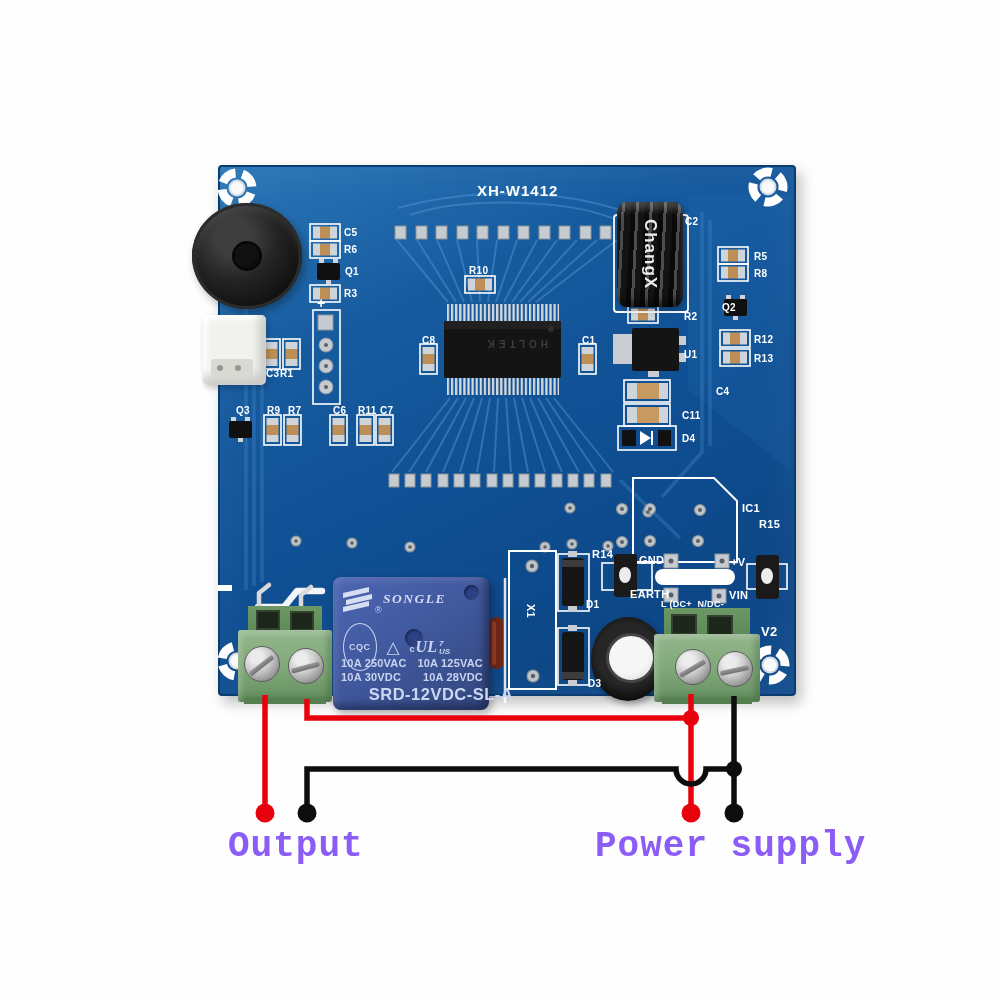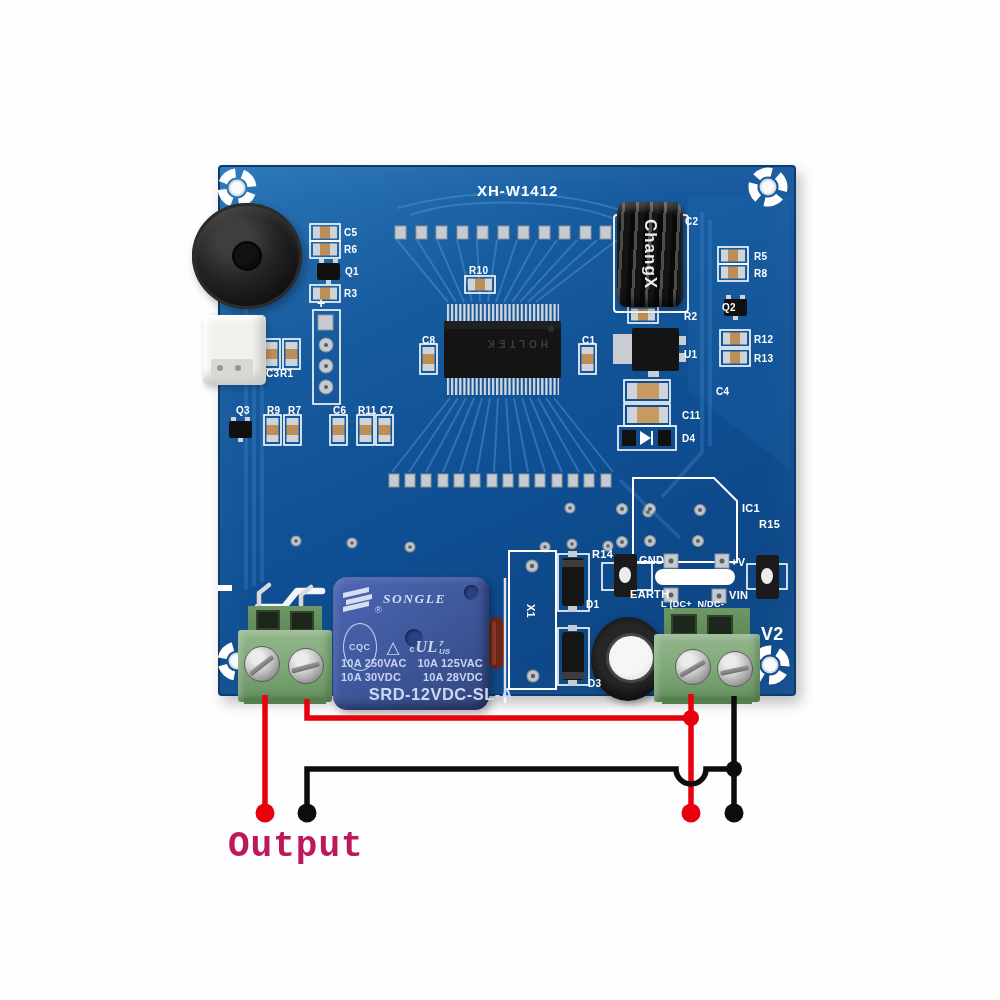--- a/index.html
+++ b/index.html
@@ -35,21 +35,21 @@
   #capbig span{position:absolute;left:-17px;top:42px;width:100px;text-align:center;
        transform:rotate(90deg);font:bold 17px "Liberation Sans",sans-serif;color:#ededed;letter-spacing:1px;}
   #cappow{left:591px;top:617px;width:74px;height:84px;border-radius:50%;
        background:radial-gradient(circle at 50% 45%,#262626 0 52%,#0c0c0c 78%,#000 100%);
        box-shadow:2px 3px 6px rgba(0,0,0,.35);}
   #cappow .top{position:absolute;left:15px;top:16px;width:44px;height:44px;border-radius:50%;
        background:radial-gradient(circle at 42% 38%,#f6f6f6 0 55%,#d7d7d7 100%);border:3px solid #454545;}
   #chipmark{position:absolute;left:468px;top:338px;width:80px;z-index:3;transform:rotate(180deg);
        color:#414141;font:bold 10px "Liberation Sans",sans-serif;letter-spacing:4px;opacity:.9;}
   
-  #relay{left:333px;top:577px;width:156px;height:133px;border-radius:14px;z-index:3;
+  #relay{left:333px;top:577px;width:156px;height:133px;border-radius:8px;z-index:3;
        background:linear-gradient(145deg,#4e66b4 0%,#3e5699 55%,#33477e 100%);
        box-shadow:inset -4px -5px 9px rgba(0,0,20,.4), inset 3px 3px 7px rgba(255,255,255,.14), 3px 4px 8px rgba(0,0,0,.3);
        color:#c9d4f0;}
   #relay .dimple{position:absolute;border-radius:50%;
        background:radial-gradient(circle at 40% 35%,#2c4183 0 55%,#46609f 100%);
        box-shadow:inset 1px 1px 3px rgba(0,0,10,.6);}
   #relay .brandrow{position:absolute;left:8px;top:8px;display:flex;align-items:center;gap:6px;}
   #relay .brand{font:bold italic 13.5px "Liberation Serif",serif;letter-spacing:1.5px;color:#d2dcf4;}
   #relay .reg{position:absolute;left:42px;top:28px;font-size:9px;}
   #relay .certrow{position:absolute;left:10px;top:46px;display:flex;align-items:center;gap:10px;}
@@ -73,21 +73,21 @@
   .term .front{position:absolute;background:linear-gradient(180deg,#93b68c 0%,#7ea777 55%,#648f5e 100%);
        border-radius:3px;box-shadow:inset 3px 3px 6px rgba(255,255,255,.25), inset -4px -4px 7px rgba(0,30,0,.25);}
   .term .lip{position:absolute;background:#567f50;}
   .screw{position:absolute;border-radius:50%;border:1px solid #5c5c5c;
        background:radial-gradient(circle at 35% 30%,#ececec 0 18%,#c9c9c9 45%,#909090 78%,#757575 100%);}
   .screw .sl{position:absolute;left:7%;top:46%;width:86%;height:5px;border-radius:2px;
        background:linear-gradient(#9b9b9b,#6f6f6f);}
   
   #wires{position:absolute;left:0;top:0;width:1000px;height:1000px;z-index:5;pointer-events:none;}
   
-  .cap-label{position:absolute;z-index:6;color:#be185d;
+  .cap-label{position:absolute;z-index:6;color:#8b5cf6;
        font:600 36px "Liberation Mono","DejaVu Sans Mono",monospace;letter-spacing:1px;}
 </style>
 </head>
 <body>
 
 <div id="stage">
 
   <div id="pcb"></div>
 
   <svg id="board-art" viewBox="0 0 1000 1000">
@@ -444,21 +444,21 @@
   <div class="sk lg" style="left:592px;top:548px">R14</div>
   <div class="sk lg" style="left:639px;top:554px">GND</div>
   <div class="sk lg" style="left:731px;top:556px">+V</div>
   <div class="sk lg" style="left:630px;top:588px">EARTH</div>
   <div class="sk lg" style="left:729px;top:589px">VIN</div>
   <div class="sk lg" style="left:759px;top:518px">R15</div>
   <div class="sk" style="left:661px;top:599px;font-size:9px">L (DC+  N/DC-</div>
   <div class="sk" style="left:586px;top:599px">D1</div>
   <div class="sk lg" style="left:524px;top:605px;transform:rotate(90deg)">X1</div>
   <div class="sk" style="left:588px;top:678px">D3</div>
-  <div class="sk" style="left:761px;top:624px;font-size:18px">V2</div>
+  <div class="sk" style="left:761px;top:624px;font-size:13px">V2</div>
 
   <svg id="wires" viewBox="0 0 1000 1000">
     <g stroke="#e8000d" stroke-width="5.5" fill="none">
       <path d="M265,695 V811"></path>
       <path d="M307,699 V718 H691"></path>
       <path d="M691,694 V811"></path>
     </g>
     <g stroke="#0d0d0d" stroke-width="5.5" fill="none">
       <path d="M734,696 V811"></path>
       <path d="M307,811 V769 H676 A15,15 0 0 0 706,769 H734"></path>
@@ -469,13 +469,14 @@
         <circle cx="691" cy="718" r="8"></circle>
     </g>
     <g fill="#0d0d0d">
       <circle cx="307" cy="813" r="9.5"></circle>
         <circle cx="734" cy="813" r="9.5"></circle>
         <circle cx="734" cy="769" r="8"></circle>
     </g>
   </svg>
 
   <div class="cap-label" style="left:228px;top:826px">Output</div>
+  <div class="cap-label" style="left:595px;top:826px">Power supply</div>
 </div>
 
 </body></html>

